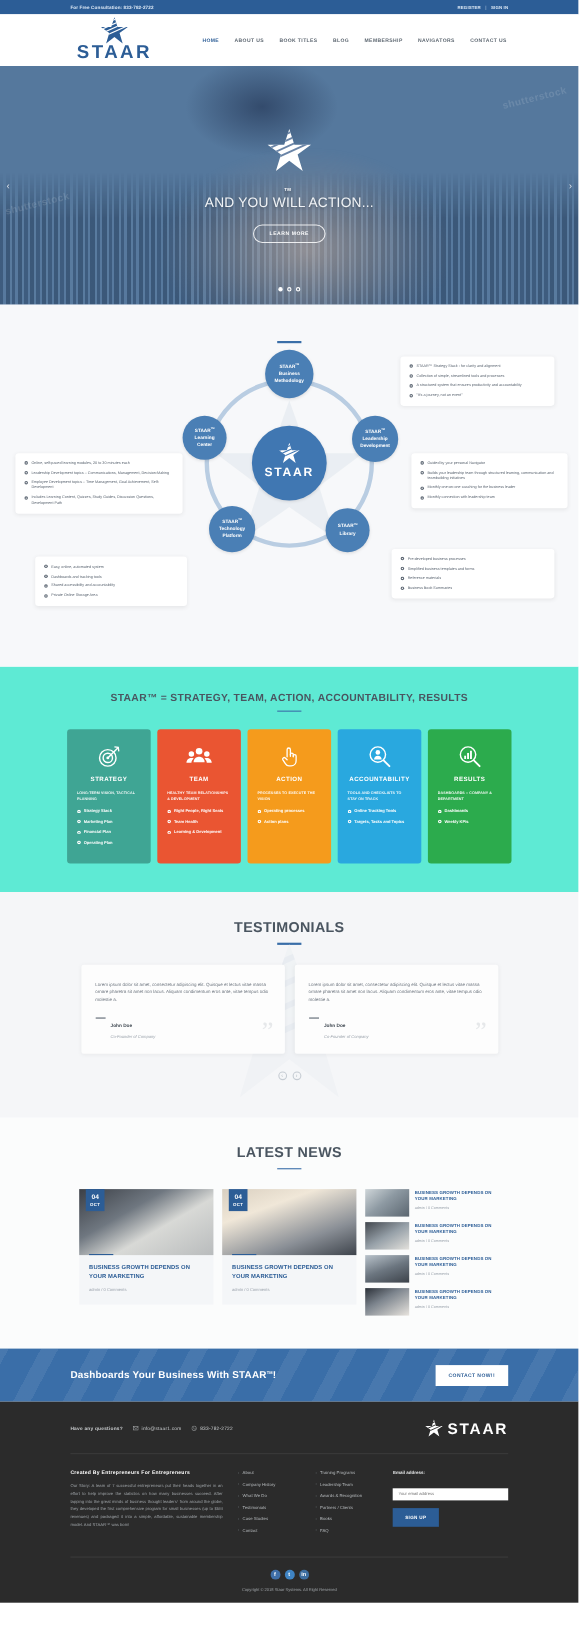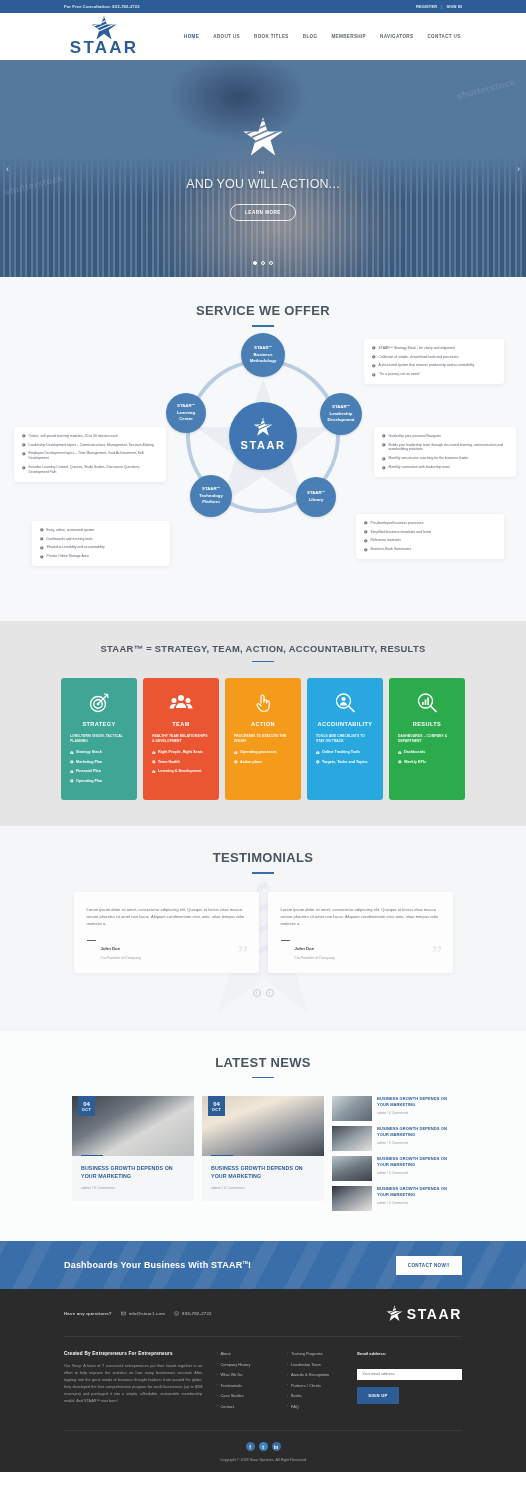--- a/index.html
+++ b/index.html
@@ -132,21 +132,21 @@
     font-size:11px; letter-spacing:1.6px;
   }
   .node-c-star { width:20px; height:20px; margin-bottom:1px; }
   .n-top { width:44px; height:44px; left:57px; top:-24px; }
   .n-left { width:40px; height:40px; left:-18px; top:36px; }
   .n-right { width:42px; height:42px; left:136px; top:36px; }
   .n-bl { width:42px; height:42px; left:6px; top:118px; }
   .n-br { width:40px; height:40px; left:112px; top:120px; }
 
   
-  .staarsec { background:#e5e5e5; padding:22px 0 26px; }
+  .staarsec { background:#5eead4; padding:22px 0 26px; }
   .staarsec .sec-title { font-size:9.4px; }
   .cards { display:flex; gap:6px; justify-content:center; margin-top:16px; }
   .card { width:76px; border-radius:3px; color:#fff; padding:13px 9px 12px; position:relative; min-height:115px;}
   .card-ico { width:24px; height:24px; margin:0 auto 6px; display:block; }
   .card-t { text-align:center; font-size:5.6px; font-weight:bold; letter-spacing:.4px; margin-bottom:7px;}
   .card-sub { font-size:3.3px; font-weight:bold; line-height:1.5; letter-spacing:.1px; margin-bottom:6px; text-transform:uppercase; opacity:.95;}
   .card li { list-style:none; display:flex; gap:2.5px; align-items:flex-start; font-size:3.7px; font-weight:bold; line-height:1.5; margin-bottom:4px;}
   .card .bullet-icon { width:3.6px; height:3.6px; }
 
   
@@ -300,21 +300,20 @@
     </div>
 
     <div class="hero-dots">
       <span class="dot on"></span>
       <span class="dot"></span>
       <span class="dot"></span>
     </div>
   </div>
 
   <div class="services">
-    <div class="sec-title">SERVICE WE OFFER</div>
     <div class="sec-rule"></div>
 
     <div class="diagram">
 
       <svg class="ring" viewBox="0 0 158 158" style="overflow:visible">
         <circle cx="79" cy="79" r="75" fill="none" stroke="#b9cde2" stroke-width="4"></circle>
         <polygon points="79,22 96,70 146,70 106,100 121,148 79,119 37,148 52,100 12,70 62,70" fill="#e7ecf1" opacity=".85"></polygon>
       </svg>
 
       <div class="callout c-tr">

